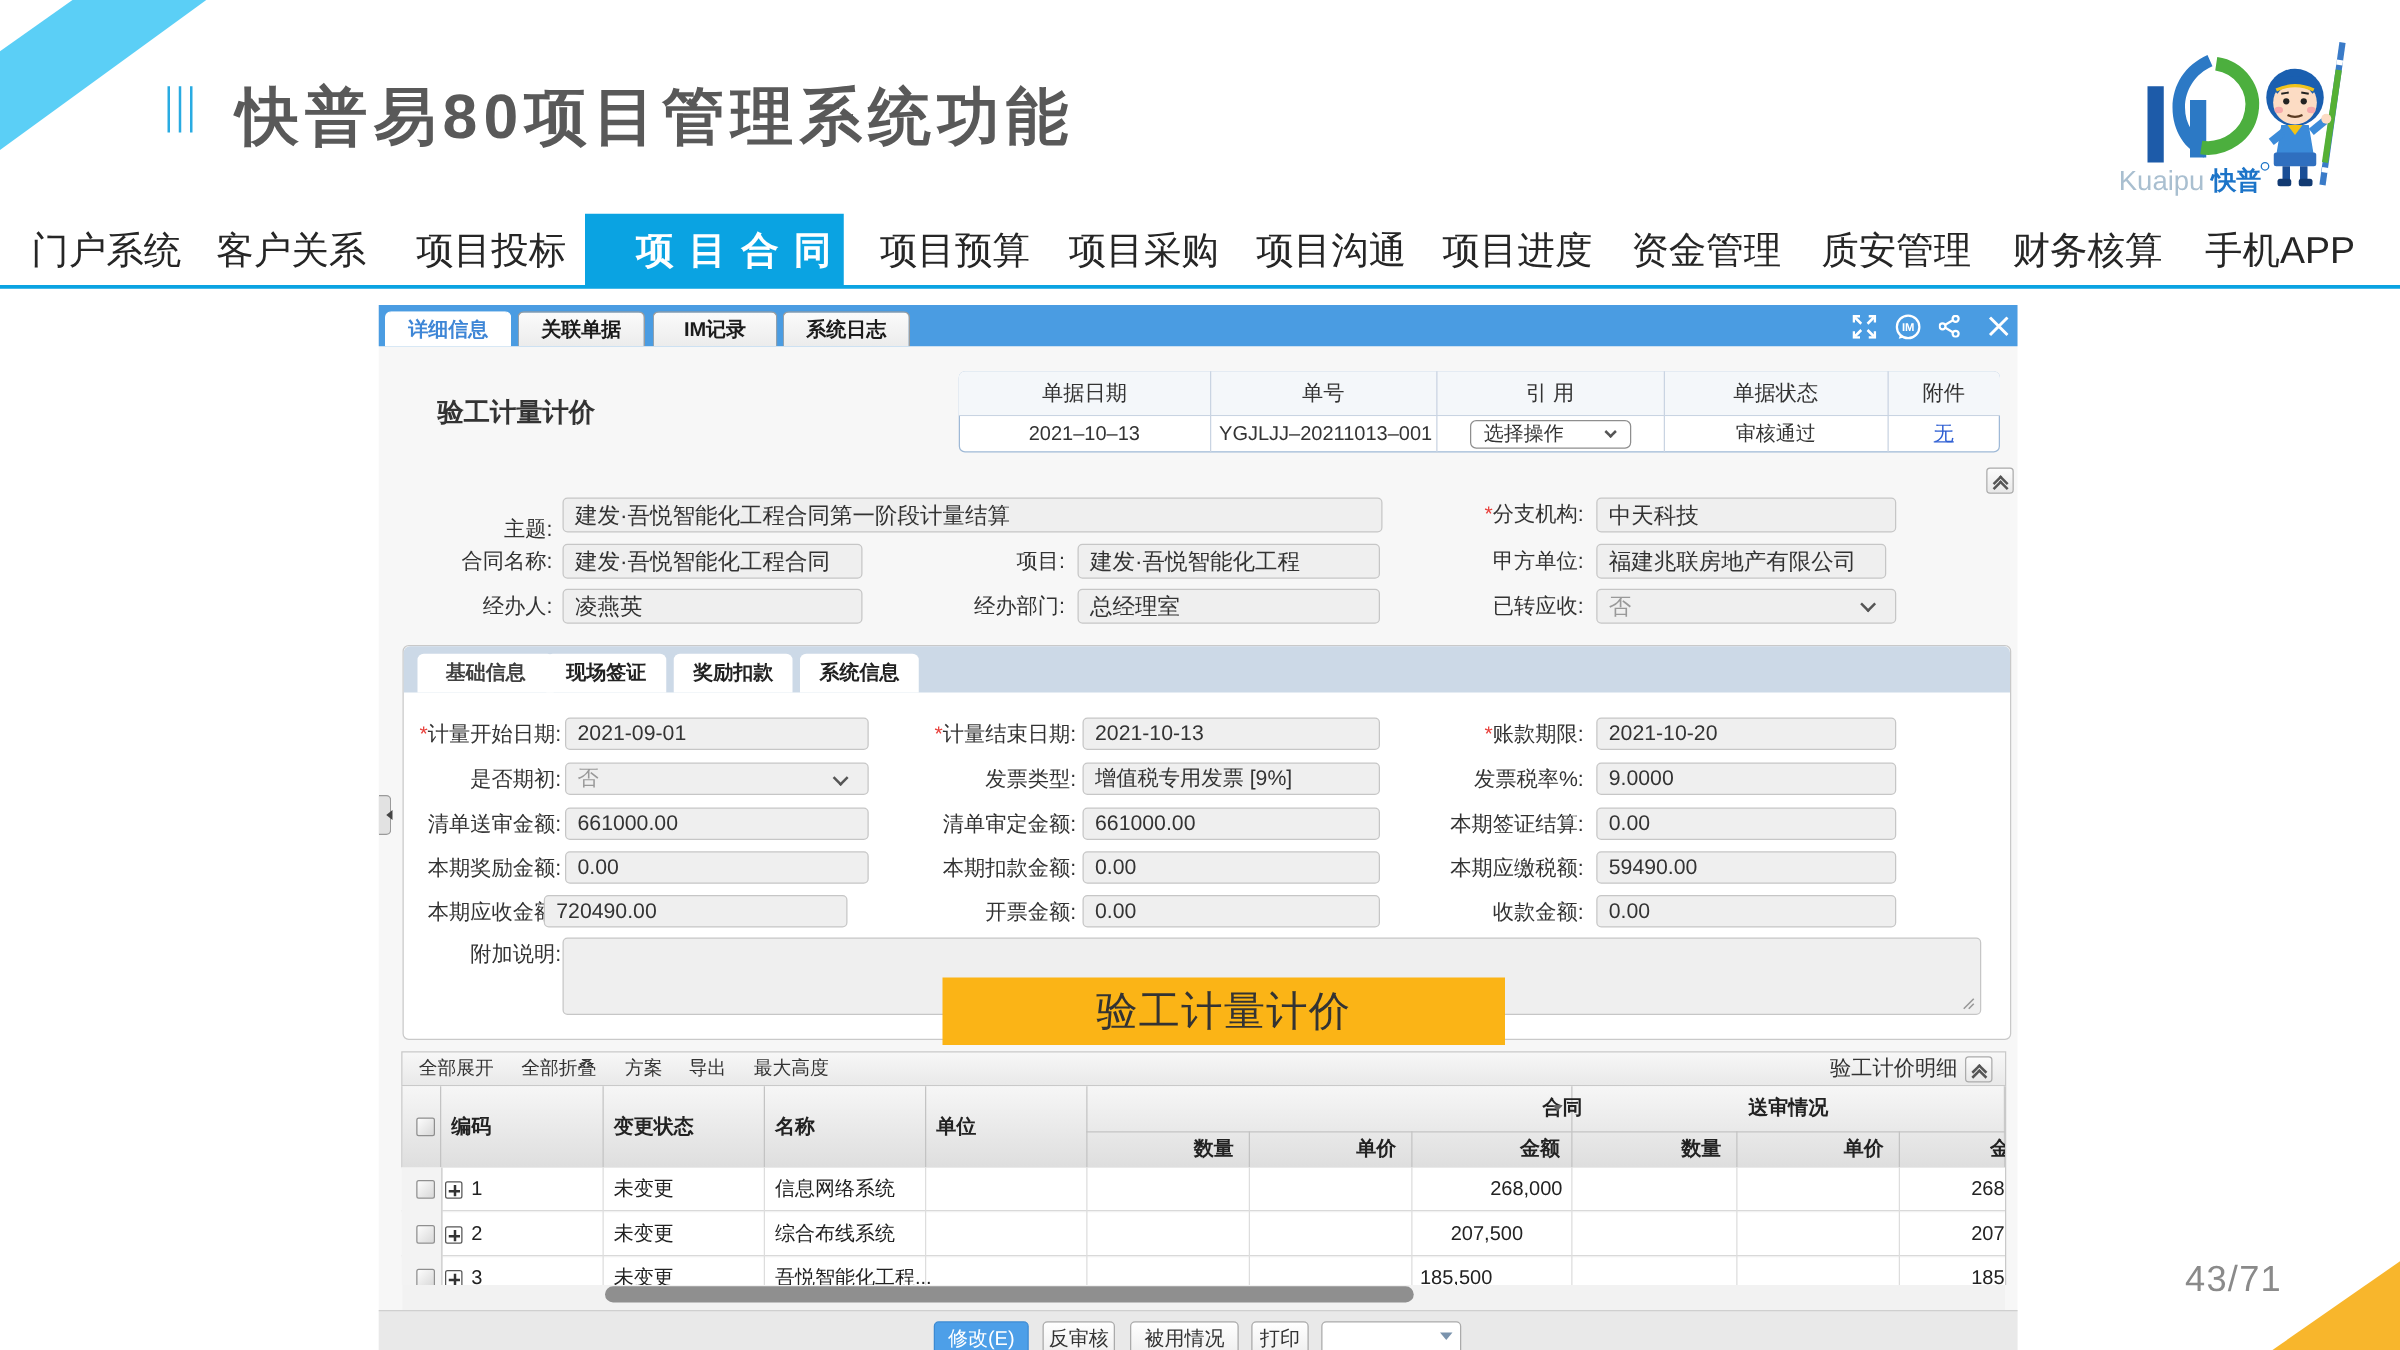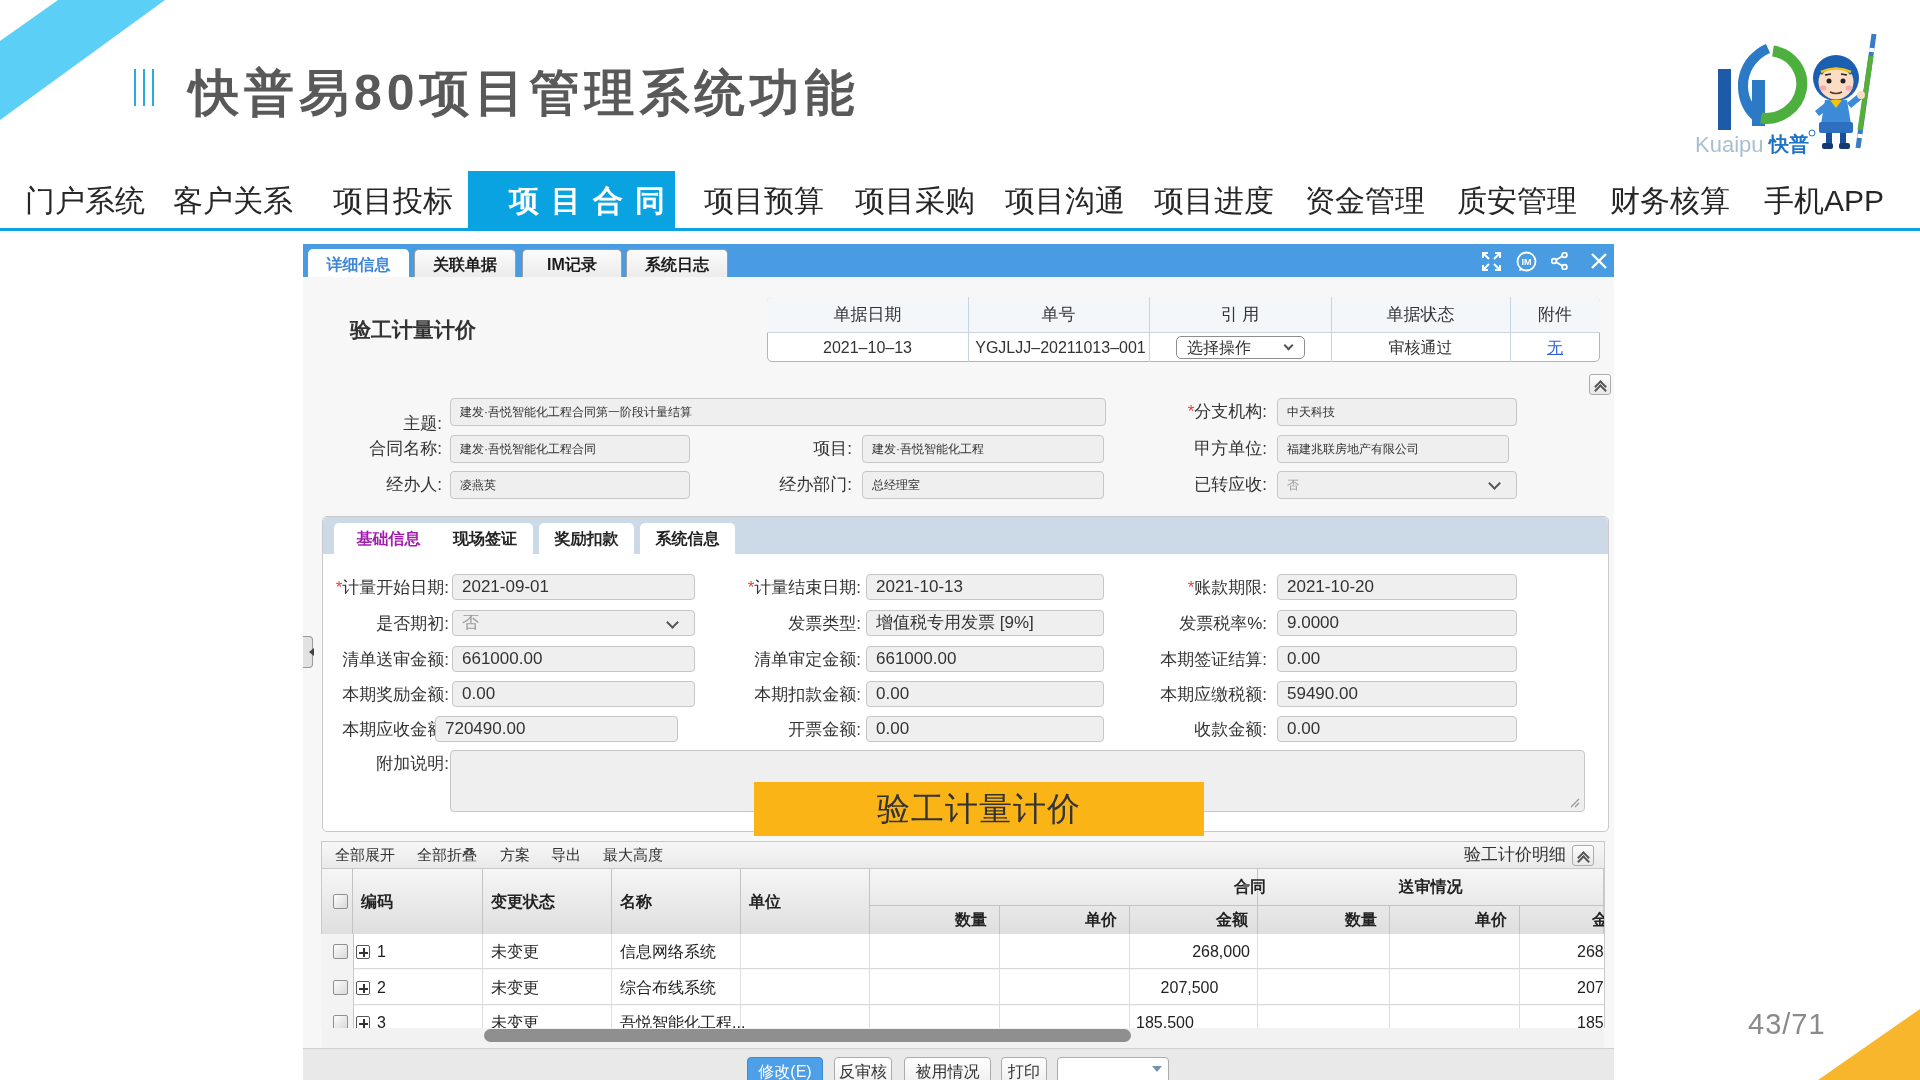--- a/index.html
+++ b/index.html
@@ -1,20 +1,20 @@
 <!DOCTYPE html>
 <html><head><meta charset="utf-8">
 <style>
 *{margin:0;padding:0;box-sizing:border-box}
 html,body{width:1920px;height:1080px;overflow:hidden;background:#fff;
 font-family:"Liberation Sans",sans-serif}
 .a{position:absolute}
 .lbl{position:absolute;font-size:17px;color:#333;text-align:right;line-height:28px;white-space:nowrap}
 .inp{position:absolute;height:28px;background:#efefef;border:1px solid #c6c6c6;border-radius:4px;
-font-size:12px;color:#333;line-height:26px;padding-left:9px;white-space:nowrap;overflow:hidden}
+font-size:18px;color:#333;line-height:26px;padding-left:9px;white-space:nowrap;overflow:hidden}
 .red{color:#e8413c}
 .chev{position:absolute;width:9px;height:9px;border-right:2px solid #555;border-bottom:2px solid #555;transform:rotate(45deg)}
 .nv{position:absolute;top:182px;height:37px;line-height:37px;font-size:30px;color:#262626;font-weight:500;transform:translateX(-50%);white-space:nowrap}
 .wtab{position:absolute;top:249px;height:28px;line-height:29px;text-align:center;font-size:16px;font-weight:bold;color:#1b1b1b;background:linear-gradient(#fbfbfb,#ececec);border:1px solid #9c9c9c;border-bottom:none;border-radius:5px 5px 0 0}
 .ptab{position:absolute;height:31px;line-height:31px;text-align:center;font-size:16px;font-weight:bold;color:#222;background:#fff;border-radius:5px 5px 0 0}
 .hh{position:absolute;top:297px;height:36px;line-height:36px;text-align:center;font-size:17px;color:#333}
 .hv{position:absolute;top:333px;height:29px;line-height:29px;text-align:center;font-size:16px;color:#333;white-space:nowrap}
 .inp2{position:absolute;height:26px;background:#efefef;border:1px solid #c6c6c6;border-radius:4px;font-size:17px;color:#333;line-height:24px;padding-left:9px;white-space:nowrap;overflow:hidden}
 .cbtn{position:absolute;width:22px;height:21px;background:linear-gradient(#fcfcfc,#e8e8e8);border:1px solid #ababab;border-radius:3px}
 .cbtn:after{content:"";position:absolute;left:6px;top:7px;width:7px;height:7px;border-left:2px solid #555;border-top:2px solid #555;transform:rotate(45deg)}
@@ -165,21 +165,21 @@
 <div class="lbl" style="left:302px;top:471px;width:140px">经办人:</div>
 <div class="inp" style="left:450px;top:471px;width:240px">凌燕英</div>
 <div class="lbl" style="left:712px;top:471px;width:140px">经办部门:</div>
 <div class="inp" style="left:862px;top:471px;width:242px">总经理室</div>
 <div class="lbl" style="left:1127px;top:471px;width:140px">已转应收:</div>
 <div class="inp" style="left:1277px;top:471px;width:240px;color:#999">否</div>
 <div class="chev" style="left:1490px;top:479px"></div>
 
 <div class="a" style="left:322px;top:516px;width:1287px;height:316px;background:#fff;border:1px solid #c9c9c9;border-radius:5px"></div>
 <div class="a" style="left:323px;top:517px;width:1285px;height:37px;background:#ccd9e7;border-radius:5px 5px 0 0"></div>
-<div class="ptab" style="left:334px;top:523px;width:109px;color:#a21caf">基础信息</div>
+<div class="ptab" style="left:334px;top:523px;width:109px;color:#404040">基础信息</div>
 <div class="ptab" style="left:437px;top:523px;width:96px">现场签证</div>
 <div class="ptab" style="left:539px;top:523px;width:95px">奖励扣款</div>
 <div class="ptab" style="left:640px;top:523px;width:95px">系统信息</div>
 
 <div class="lbl" style="left:302px;top:574px;width:147px"><span class="red">*</span>计量开始日期:</div>
 <div class="inp2" style="left:452px;top:574px;width:243px">2021-09-01</div>
 <div class="lbl" style="left:716px;top:574px;width:145px"><span class="red">*</span>计量结束日期:</div>
 <div class="inp2" style="left:866px;top:574px;width:238px">2021-10-13</div>
 <div class="lbl" style="left:1127px;top:574px;width:140px"><span class="red">*</span>账款期限:</div>
 <div class="inp2" style="left:1277px;top:574px;width:240px">2021-10-20</div>

